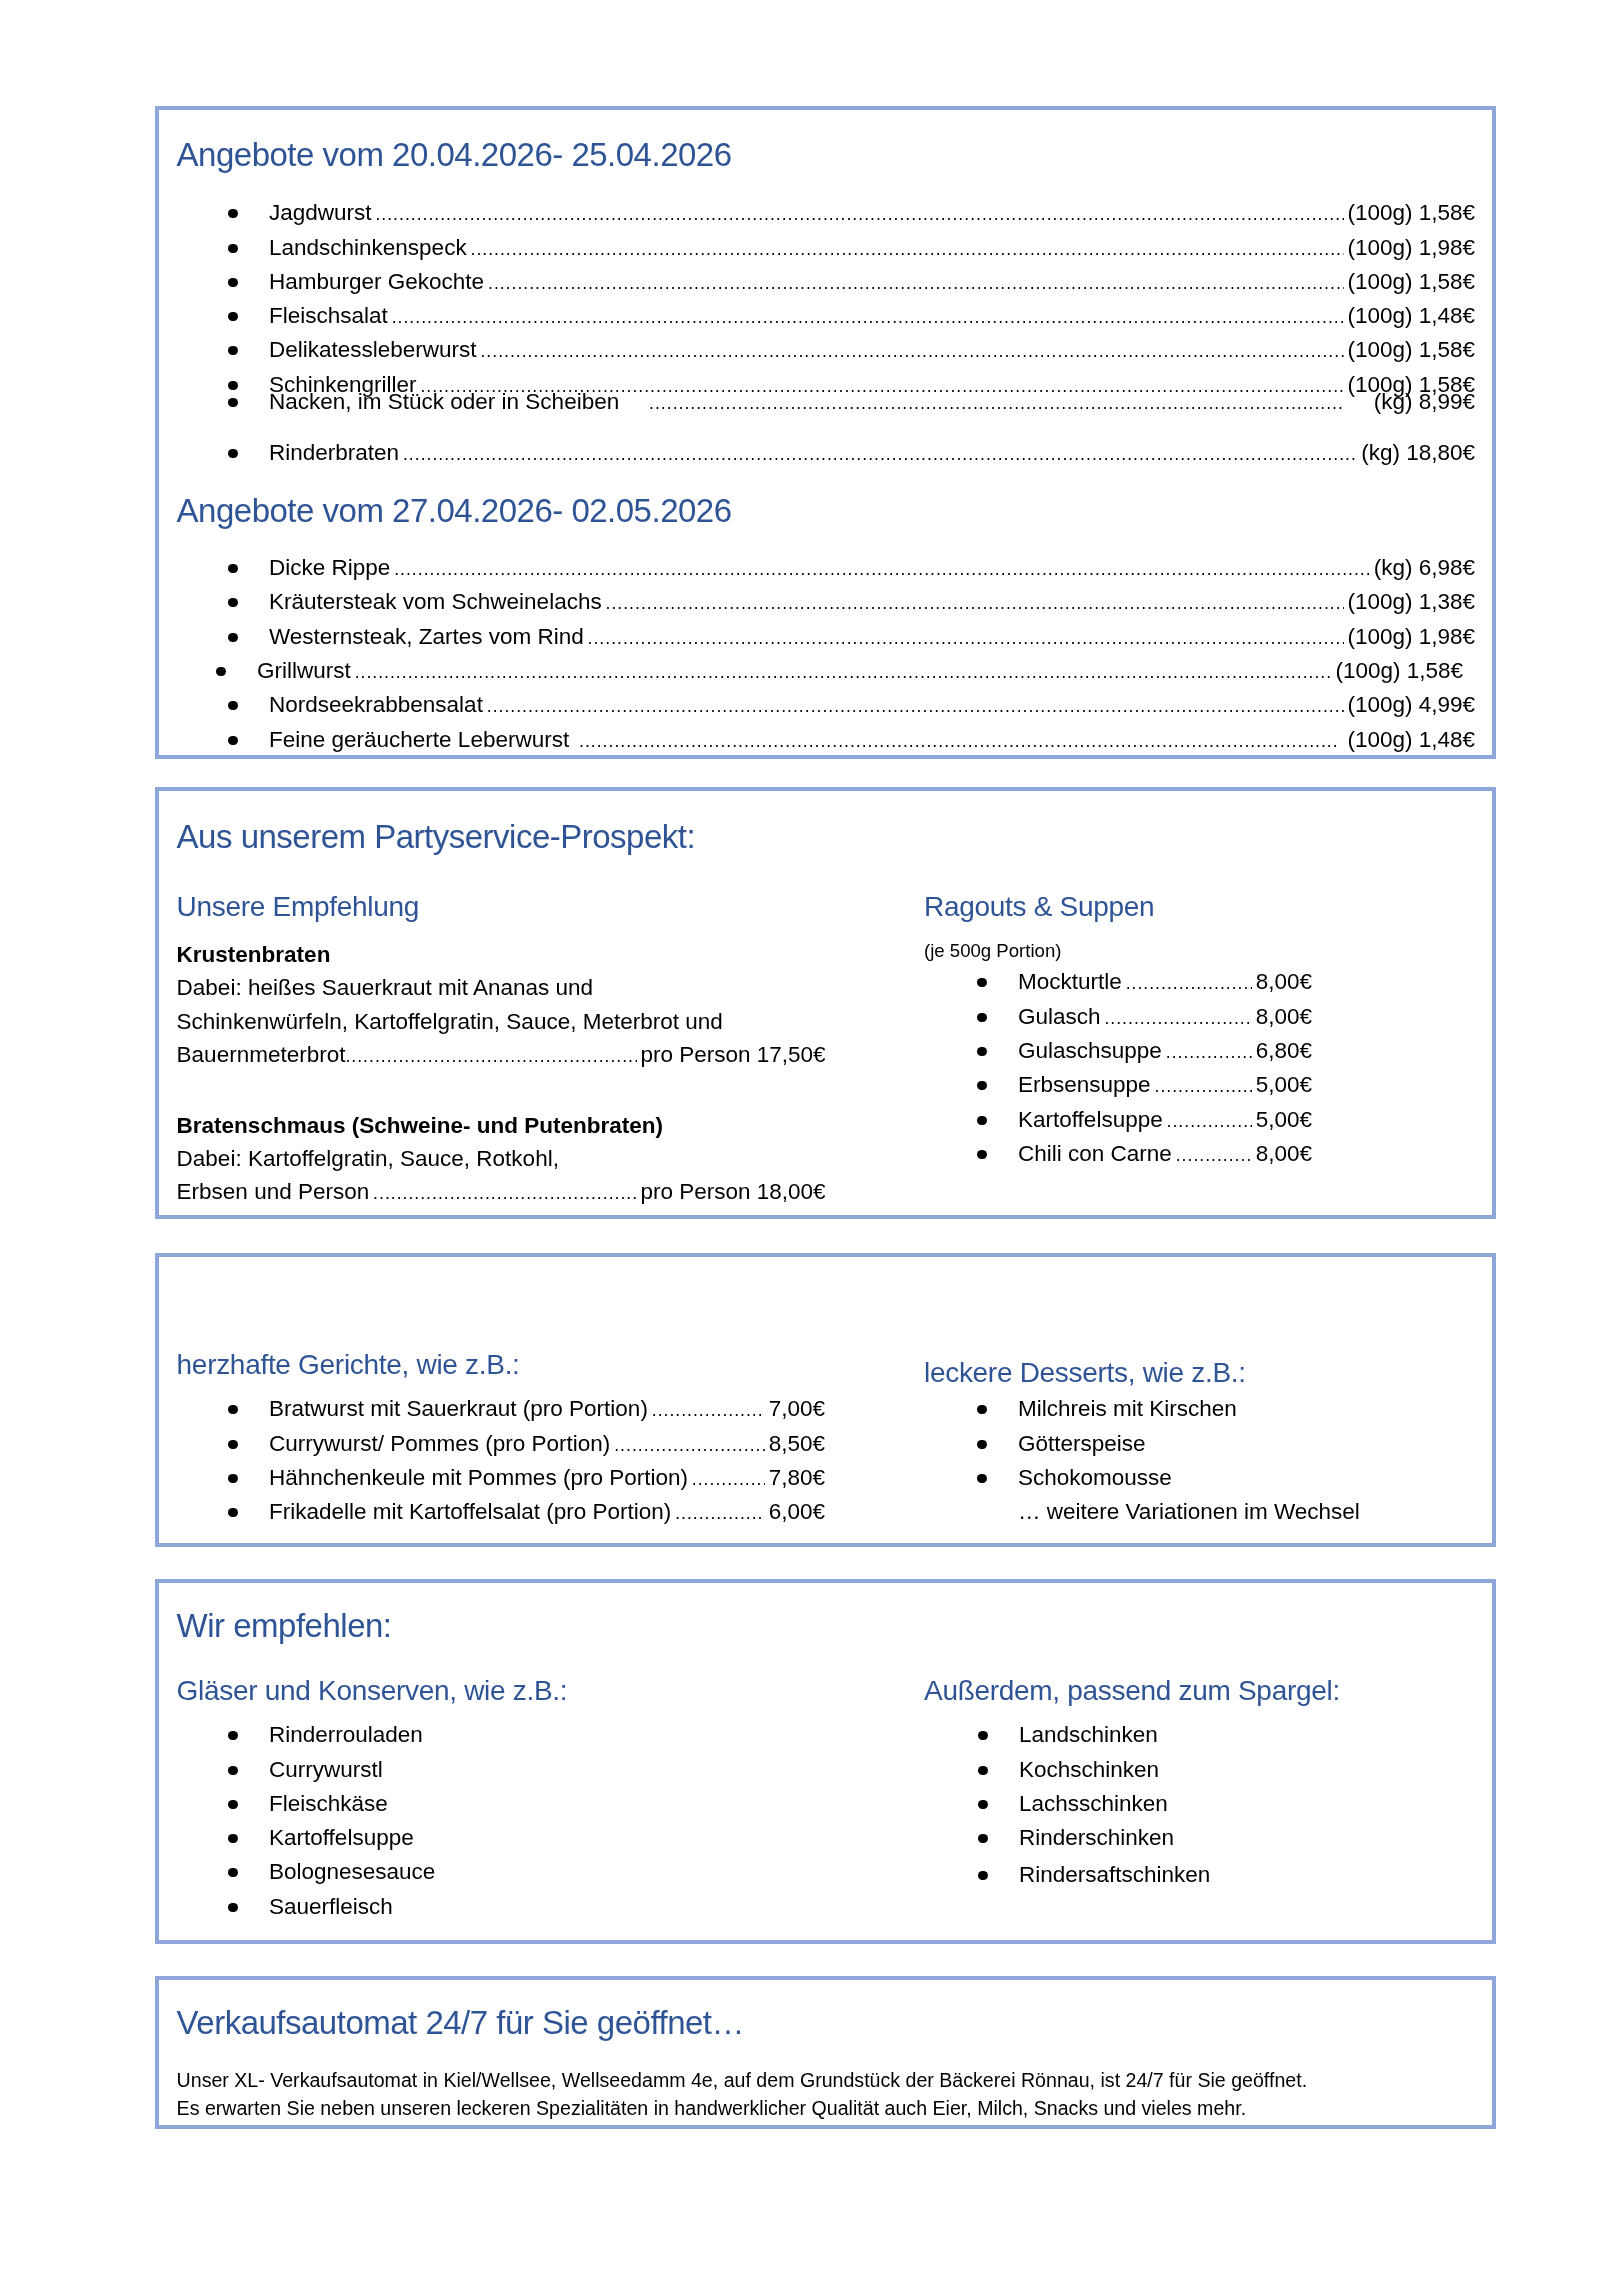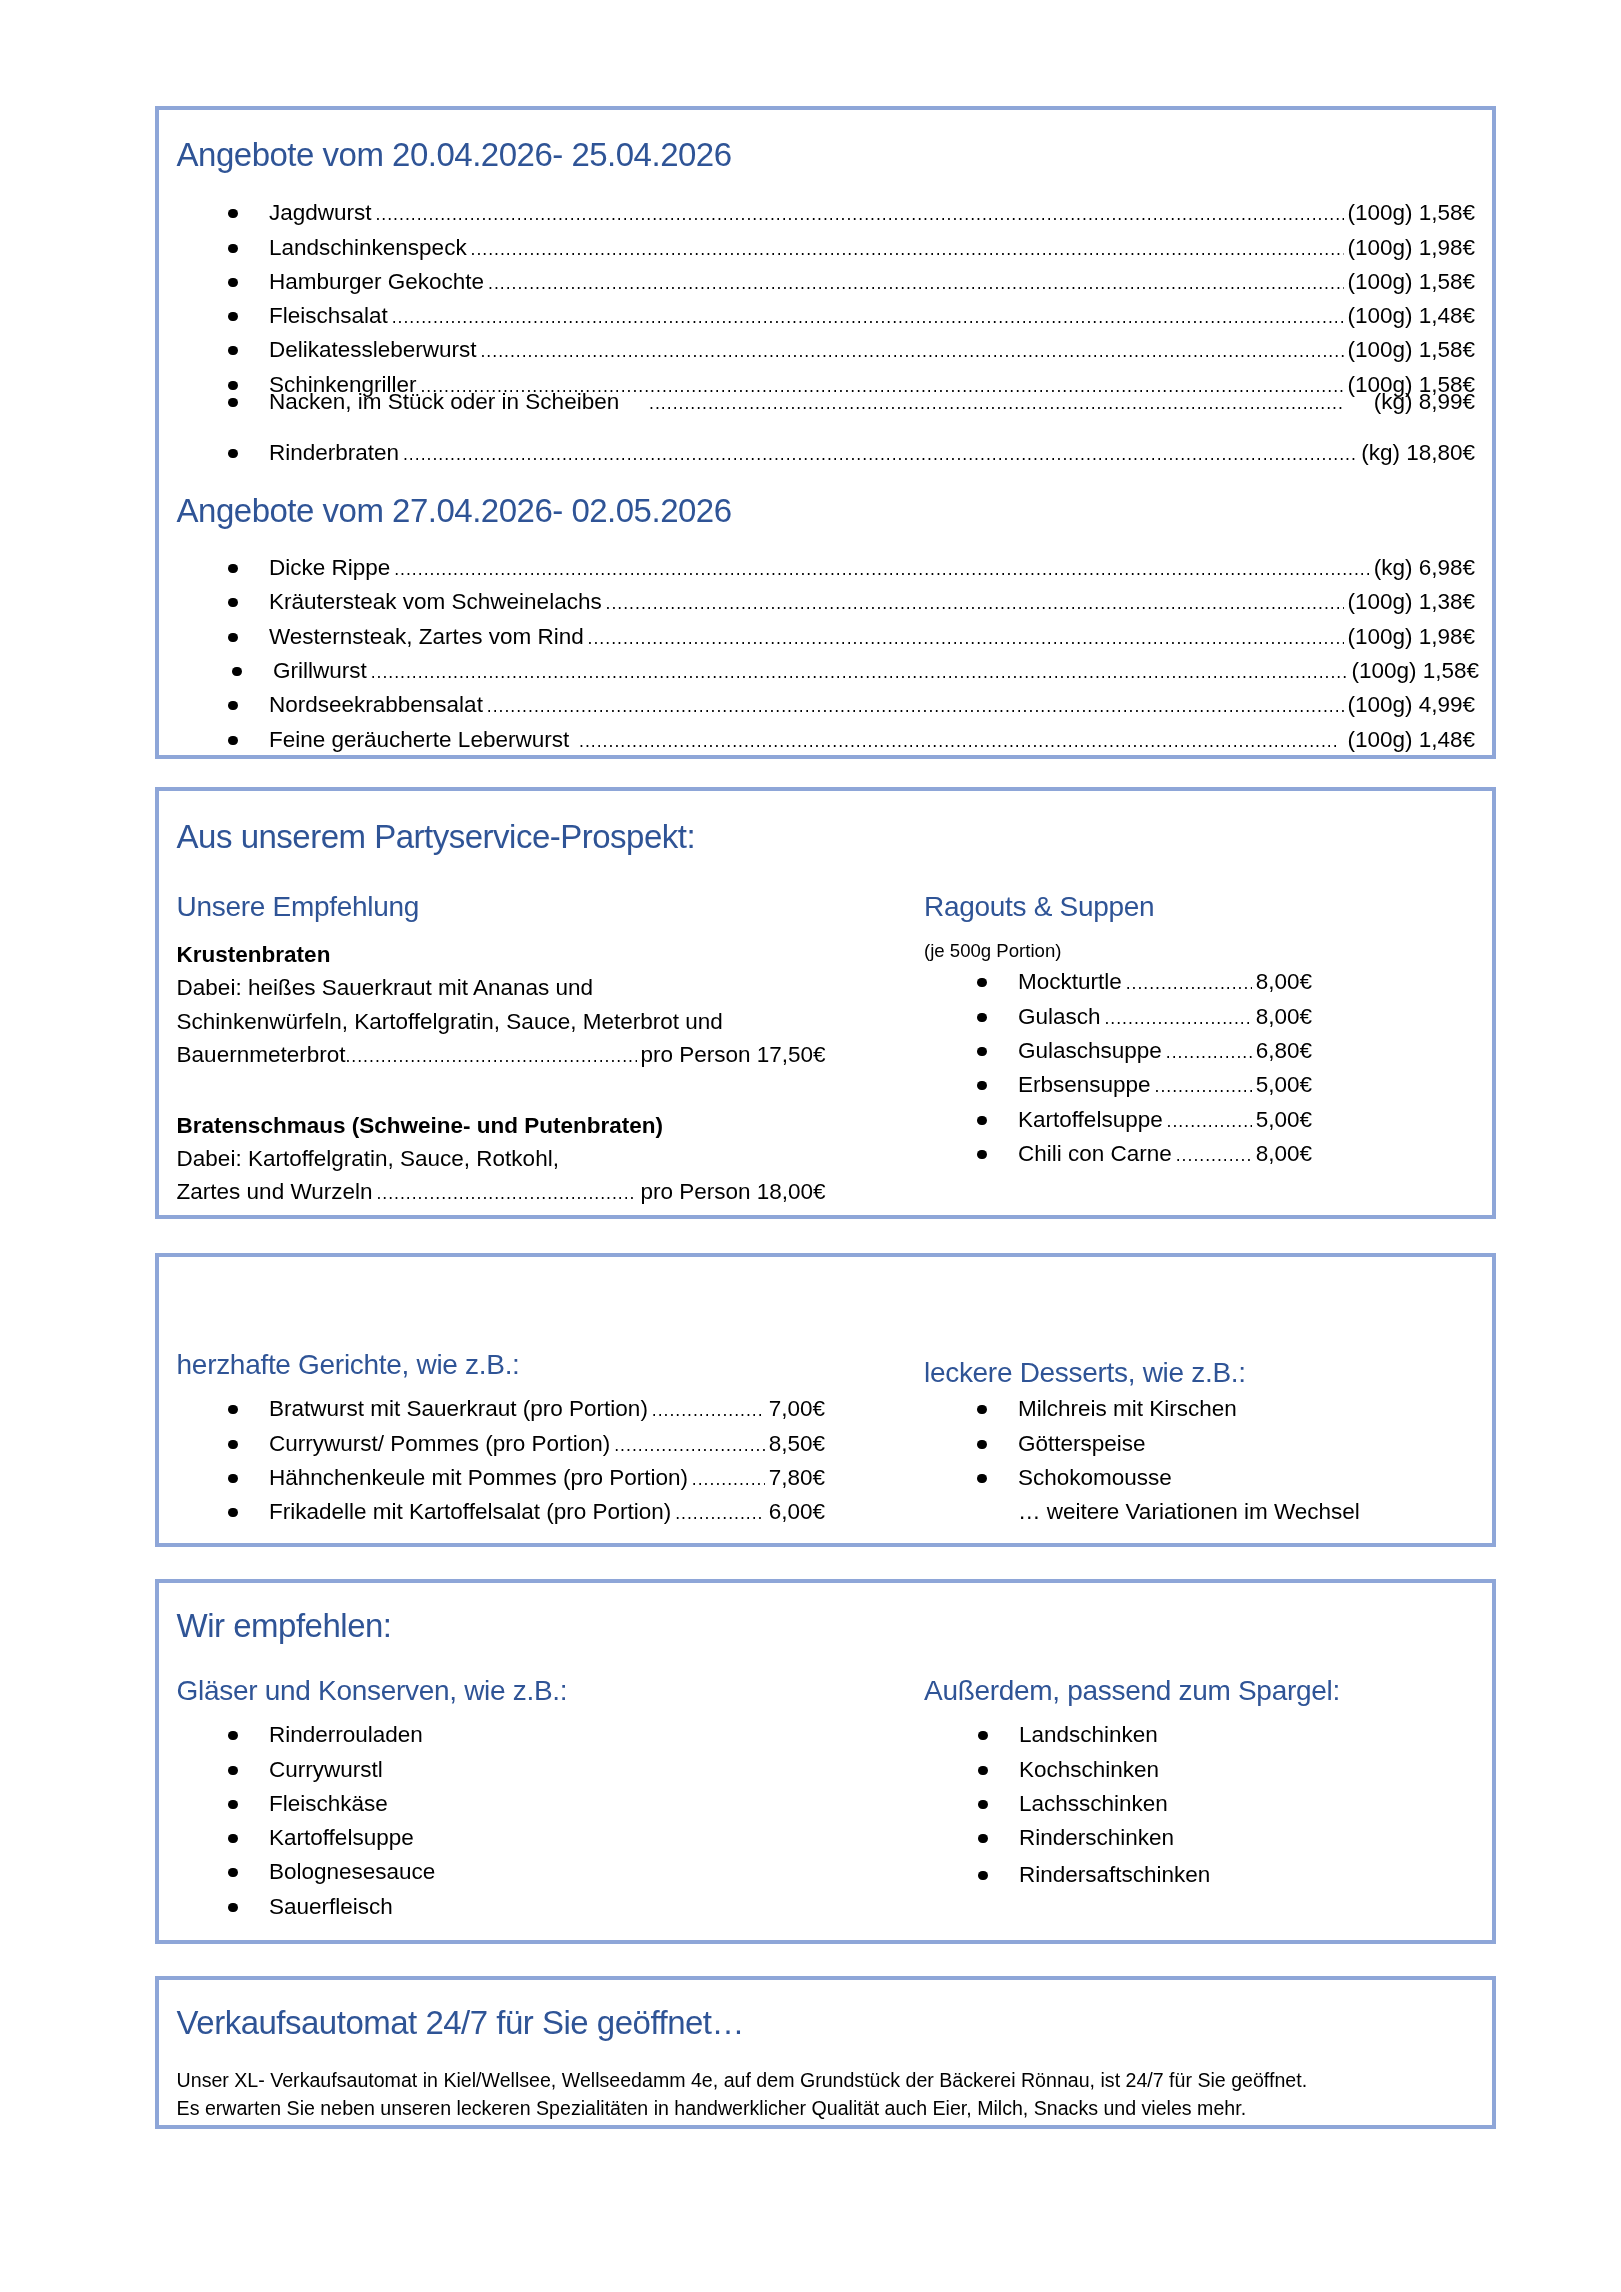--- a/index.html
+++ b/index.html
@@ -90,21 +90,21 @@
         <span class="name">Kräutersteak vom Schweinelachs</span>
         <span class="dots"></span>
         <span class="price">(100g) 1,38€</span>
       </div>
     <div class="row lead" style="top:510px;left:110px;width:1206px;">
         <span class="bullet" style="left:-41px;"></span>
         <span class="name">Westernsteak, Zartes vom Rind</span>
         <span class="dots"></span>
         <span class="price">(100g) 1,98€</span>
       </div>
-    <div class="row lead" style="top:544px;left:114px;width:1206px;">
+    <div class="row lead" style="top:544px;left:98px;width:1206px;">
         <span class="bullet" style="left:-41px;"></span>
         <span class="name">Grillwurst</span>
         <span class="dots"></span>
         <span class="price">(100g) 1,58€</span>
       </div>
     <div class="row lead" style="top:578px;left:110px;width:1206px;">
         <span class="bullet" style="left:-41px;"></span>
         <span class="name">Nordseekrabbensalat</span>
         <span class="dots"></span>
         <span class="price">(100g) 4,99€</span>
@@ -127,21 +127,21 @@
   <div class="txt" style="top:214px;left:17.6px;">Schinkenwürfeln, Kartoffelgratin, Sauce, Meterbrot und</div>
   <div class="row lead" style="top:247px;left:17.6px;width:649px;">
       <span class="name">Bauernmeterbrot</span>
       <span class="dots" style="margin-left:0;"></span>
       <span class="price">pro Person 17,50€</span>
     </div>
 
   <div class="txt bold" style="top:318px;left:17.6px;">Bratenschmaus (Schweine- und Putenbraten)</div>
   <div class="txt" style="top:351px;left:17.6px;">Dabei: Kartoffelgratin, Sauce, Rotkohl,</div>
   <div class="row lead" style="top:384px;left:17.6px;width:649px;">
-      <span class="name">Zartes und Wurzeln</span>
+      <span class="name">Erbsen und Person</span>
       <span class="dots"></span>
       <span class="price">pro Person 18,00€</span>
     </div>
 
   <div class="h2" style="top:100px;left:765px;">Ragouts &amp; Suppen</div>
   <div class="txt tiny" style="top:143px;left:765px;">(je 500g Portion)</div>
   <div>
     <div class="row lead" style="top:174px;left:859px;width:294px;">
         <span class="bullet" style="left:-41px;"></span>
         <span class="name">Mockturtle</span>

